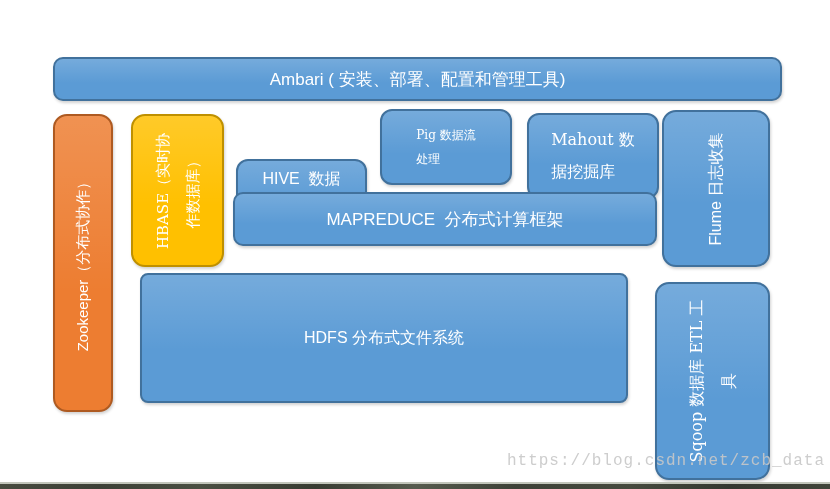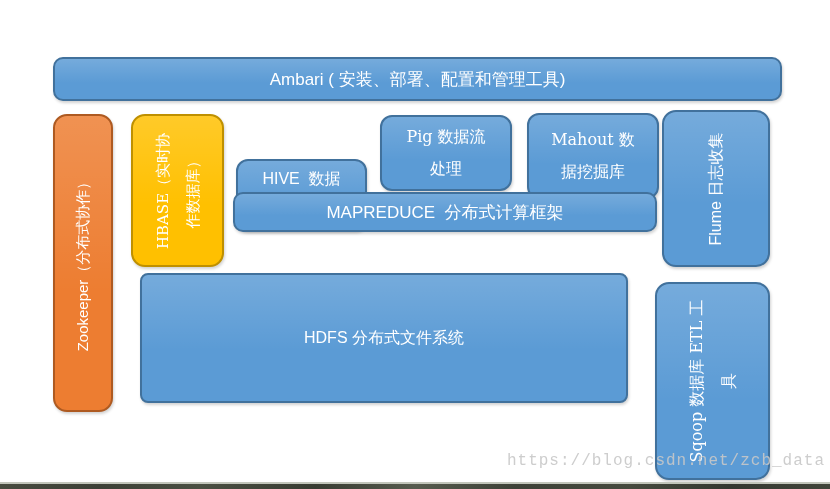--- a/index.html
+++ b/index.html
@@ -34,21 +34,21 @@
   .orange {
     background-color: var(--orange-fill, #ED7D31);
     border: 2px solid var(--orange-border, #AE5A21);
   }
   .gold {
     background-color: var(--yellow-fill, #FFC000);
     border: 2px solid var(--yellow-border, #BF9000);
   }
   .label {
     white-space: pre-wrap;
-    text-align: center;
+    text-align: left;
   }
   
   .vnode { border-radius: 14px; }
   .vlabel {
     position: absolute;
     left: 50%;
     top: 50%;
     width: max-content;
     transform: translate(-50%, -50%) rotate(-90deg);
     white-space: pre-wrap;
@@ -56,23 +56,23 @@
   }
   .sans  { font-family: "Liberation Sans", sans-serif; }
   .serif { font-family: "DejaVu Serif", serif; }
 
   
   #ambari    { left: 53px;  top: 57px;  width: 729px; height: 44px; font-size: 17px; border-radius: 10px; }
   #zookeeper { left: 53px;  top: 114px; width: 60px;  height: 298px; font-size: 15px; }
   #hbase     { left: 131px; top: 114px; width: 93px;  height: 153px; font-size: 15px; }
   #hbase .vlabel { line-height: 2.0; }
   #hive      { left: 236px; top: 113px; width: 131px; height: 72px; font-size: 16px; line-height: 2.0; margin-top: 46px; }
-  #pig       { left: 380px; top: 115px; width: 132px; height: 76px; font-size: 16px; line-height: 2.0; }
+  #pig       { left: 380px; top: 109px; width: 132px; height: 76px; font-size: 12px; line-height: 2.0; }
   #mahout    { left: 527px; top: 113px; width: 132px; height: 86px; font-size: 16px; line-height: 2.0; }
-  #mapreduce { left: 233px; top: 192px; width: 424px; height: 40px; font-size: 17px; border-radius: 10px; }
+  #mapreduce { left: 233px; top: 192px; width: 424px; height: 54px; font-size: 17px; border-radius: 10px; }
   #hdfs      { left: 140px; top: 273px; width: 488px; height: 130px; font-size: 16px; border-radius: 8px; }
   #flume     { left: 662px; top: 110px; width: 108px; height: 157px; font-size: 16px; }
   #sqoop     { left: 655px; top: 282px; width: 115px; height: 198px; font-size: 16px; }
   #sqoop .vlabel { line-height: 2.0; }
 
   .watermark {
     position: absolute;
     right: 5px;
     top: 452px;
     font-family: "Liberation Mono", "DejaVu Sans Mono", monospace;

